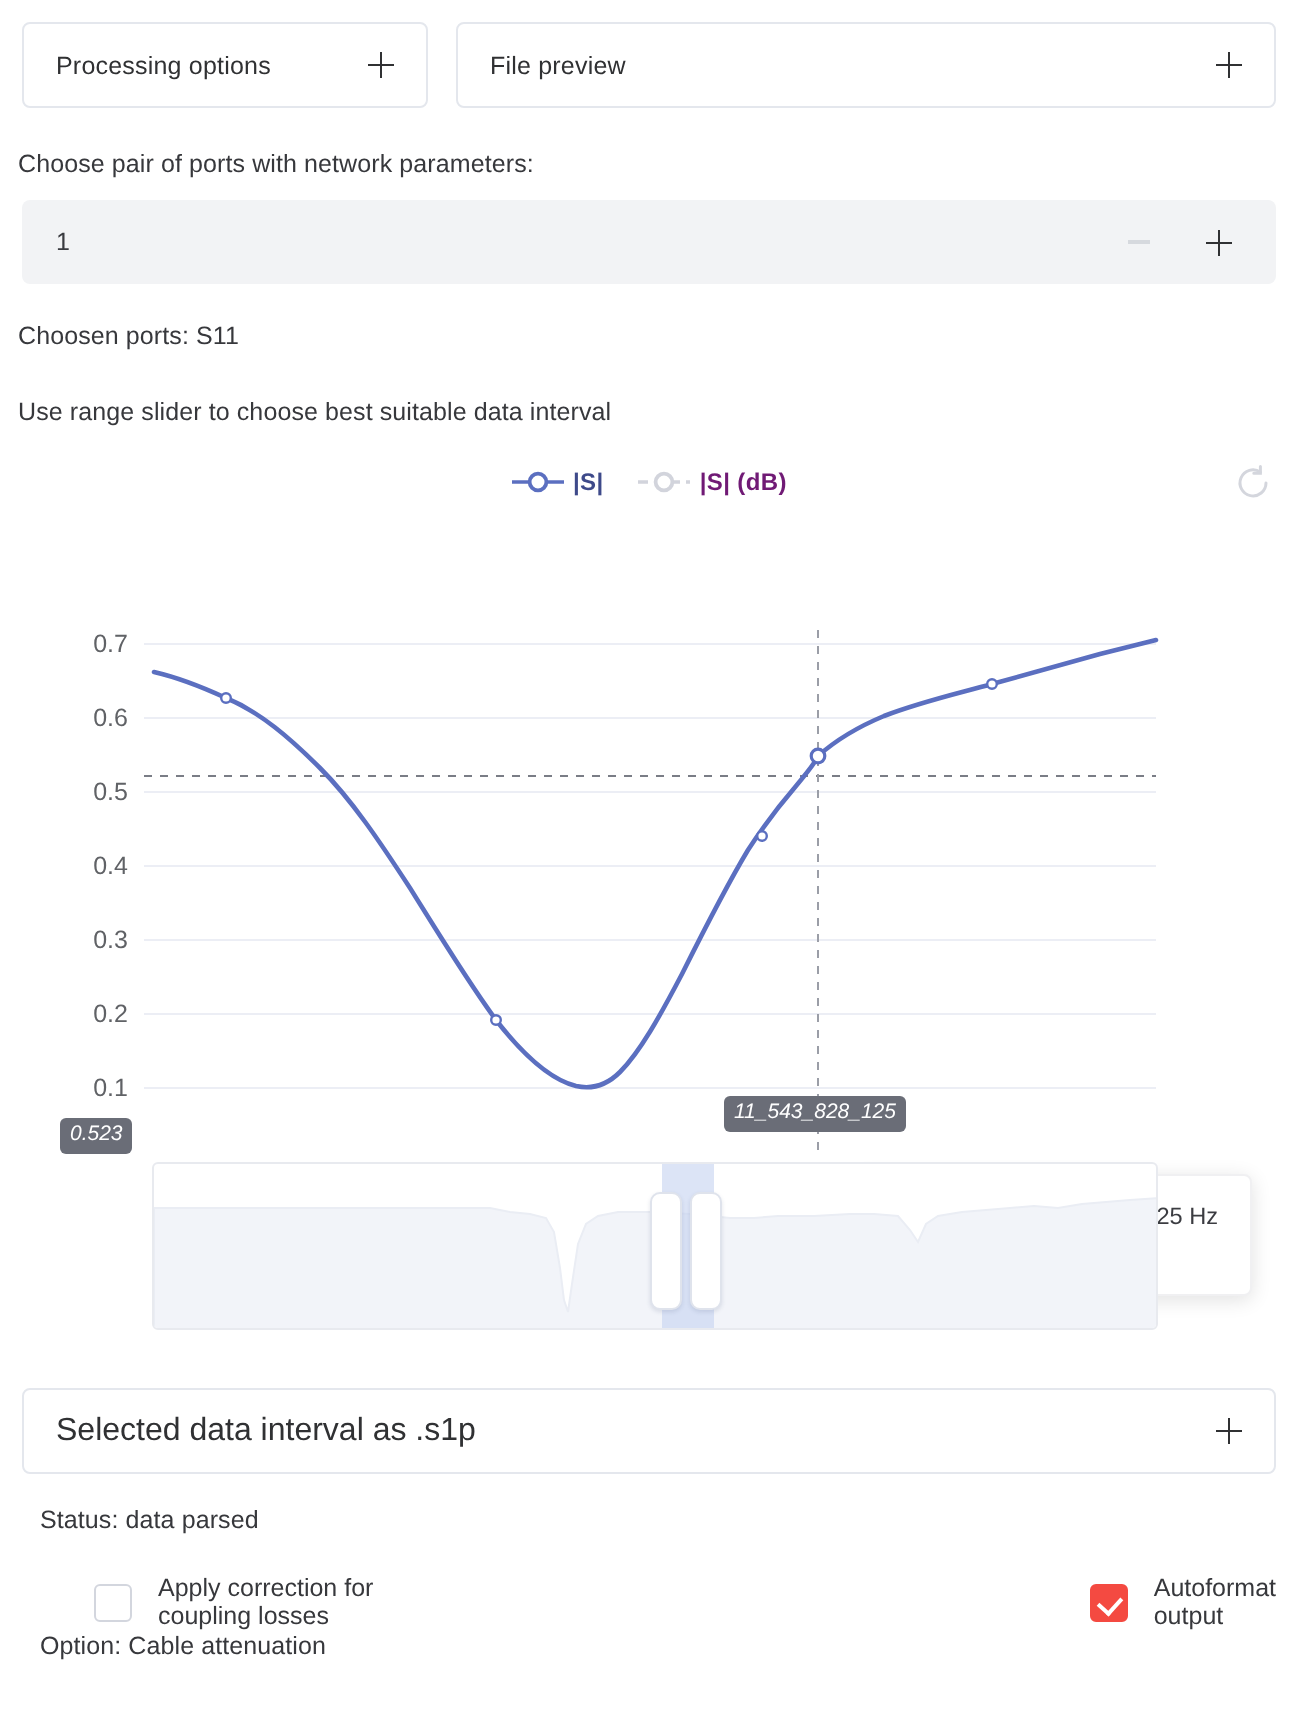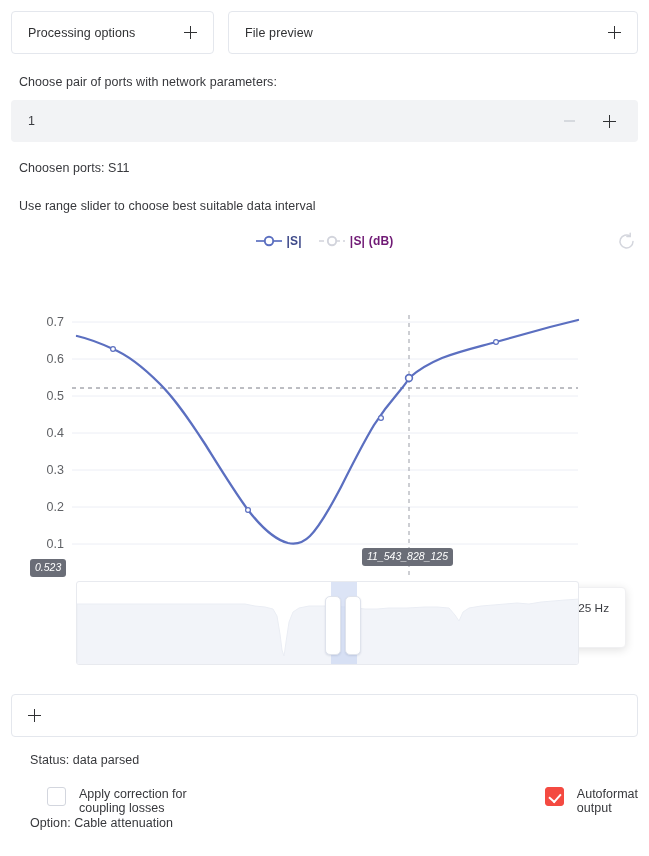--- a/index.html
+++ b/index.html
@@ -49,21 +49,21 @@
     position: absolute;
     background: #303133;
   }
   .plus-ico::before { left: 0; top: 6px; width: 13px; height: 1.4px; }
   .plus-ico::after  { top: 0; left: 6px; height: 13px; width: 1.4px; }
 
   
   .lbl {
     font-size: 12.5px;
     color: #37383c;
-    padding: 0 19px;
+    padding: 0 9px;
     letter-spacing: 0.05px;
   }
   .lbl-ports    { margin-top: 21px; }
   .lbl-choosen  { margin-top: 19px; }
   .lbl-range    { margin-top: 24px; }
 
   
   .stepper {
     margin: 11px 11px 0 11px;
     height: 42px;
@@ -218,21 +218,21 @@
   .status-line { position: absolute; left: 11px; top: 753px; }
 
   .checkbox-row {
     position: absolute;
     left: 11px;
     top: 787px;
     width: 627px;
     display: flex;
     align-items: center;
   }
-  .cb-item { display: flex; cursor: pointer; padding-left: 36px; }
+  .cb-item { display: flex; align-items: center; cursor: pointer; padding-left: 36px; }
   .cb-item.second { margin-left: 321px; }
   .cb-box {
     width: 19px;
     height: 19px;
     border: 1px solid #d3d6de;
     border-radius: 3px;
     background: #ffffff;
     flex: none;
   }
   .cb-box.checked {
@@ -389,20 +389,21 @@
          L312,26 L330,26 L348,25 L360,25 L372,26 L378,33 L382,39 L386,30 L392,26
          L404,24 L416,23 L428,22 L440,21 L452,22 L464,20 L476,19 L488,18 L503,17
          L503,84 L0,84 Z"></path>
   </svg>
   <div class="rs-band" style="left:254px; width:26px;"></div>
   <div class="rs-handle" style="left:248px;"></div>
   <div class="rs-handle" style="left:268px;"></div>
 </div>
 
 <div class="bottom-card">
+  <span class="ttl">Selected data interval as .s1p</span>
   <span class="plus-ico"></span>
 </div>
 
 <div class="lbl status-line">Status: data parsed</div>
 
 <div class="checkbox-row">
   <label class="cb-item">
     <span class="cb-box"></span>
     <span class="cb-text">Apply correction for coupling losses</span>
   </label>

